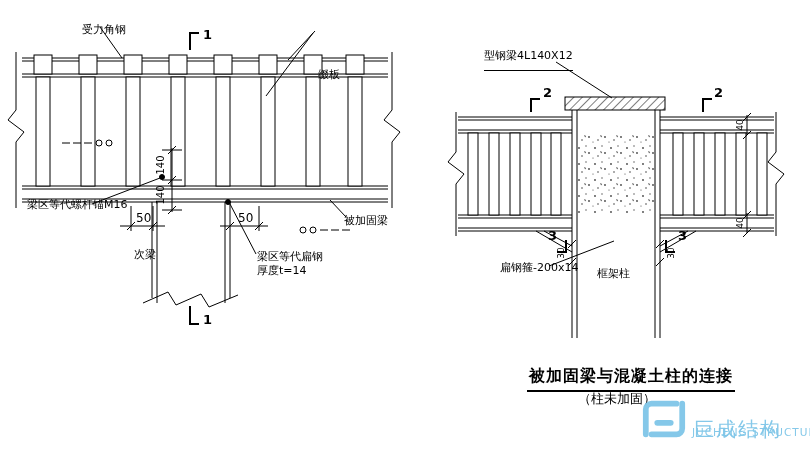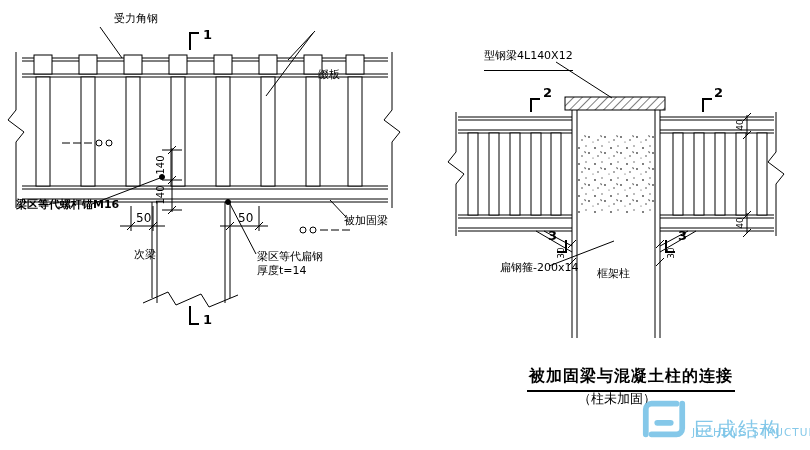--- a/index.html
+++ b/index.html
@@ -216,23 +216,23 @@
         <line x1="747" y1="213" x2="747" y2="233"></line>
         <line x1="743" y1="219" x2="751" y2="211"></line>
         <line x1="743" y1="237" x2="751" y2="229"></line>
       </g>
 
       <line x1="556" y1="62" x2="612" y2="98"></line>
       <line x1="549" y1="266" x2="614" y2="241"></line>
     </g>
   </svg>
 
-  <div class="lbl" style="left:82px;top:13px;margin-left:32px;">受力角钢</div>
+  <div class="lbl" style="left:82px;top:24px;">受力角钢</div>
   <div class="lbl" style="left:318px;top:21px;margin-top:48px;">缀板</div>
-  <div class="lbl" style="left:16px;top:199px;font-weight:bold;">梁区等代螺杆锚M16</div>
+  <div class="lbl" style="left:27px;top:199px;">梁区等代螺杆锚M16</div>
   <div class="lbl" style="left:344px;top:215px;">被加固梁</div>
   <div class="lbl" style="left:134px;top:249px;">次梁</div>
   <div class="lbl" style="left:257px;top:251px;">梁区等代扁钢</div>
   <div class="lbl" style="left:257px;top:265px;">厚度t=14</div>
 
   <div class="dimv" style="left:160px;top:165px;">140</div>
   <div class="dimv" style="left:160px;top:195px;">140</div>
   <div class="dim" style="left:136px;top:211px;">50</div>
   <div class="dim" style="left:238px;top:211px;">50</div>
 

